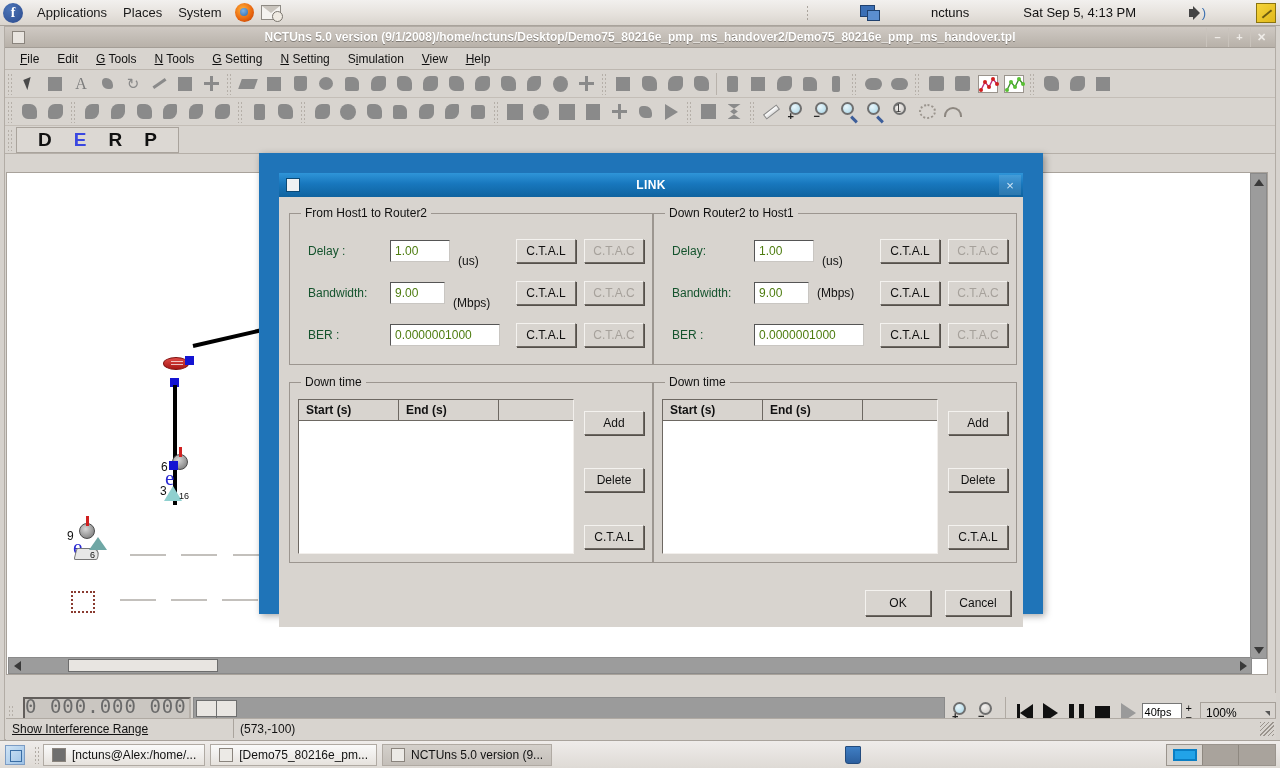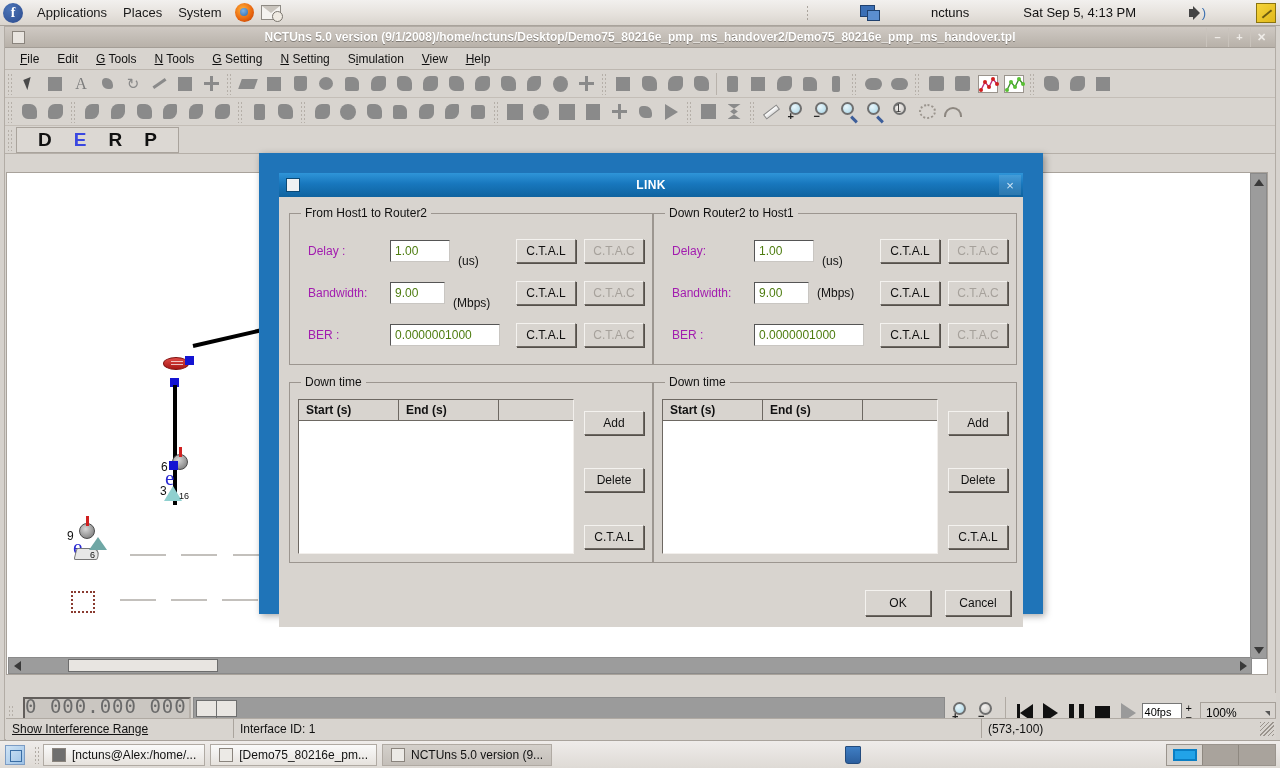--- a/index.html
+++ b/index.html
@@ -301,21 +301,21 @@
   }
   .cols{display:flex;gap:0;}
   .col{width:377px;}
 
   fieldset.gbox{
     border:1px solid #9c9690; padding:10px 8px 8px 8px; margin:0;
   }
   fieldset.gbox > legend{ font-size:12px;color:#111;padding:0 4px;margin-left:3px; }
 
   .row{ display:flex; align-items:center; height:42px; }
-  .lbl{ font-size:12px;color:#a21caf; width:92px; padding-left:10px;}
+  .lbl{ font-size:12px;color:#14532d; width:92px; padding-left:10px;}
   .tfield{
     height:22px; background:#fff; border:1px solid #555; border-right-color:#c9c6c2; border-bottom-color:#c9c6c2;
     font-size:12px; color:#4d7c0f; padding:2px 4px; display:flex;align-items:center;
   }
   .unit{ font-size:12px;color:#111; margin-left:8px; align-self:flex-end; padding-bottom:4px;}
   .unit.mid{ align-self:center; padding-bottom:0; }
   .btn{
     height:24px; min-width:60px; padding:0 8px;
     background:#d8d4cf; border:1px solid #6d6862;
     border-top-color:#f4f2ef; border-left-color:#f4f2ef;
@@ -773,21 +773,20 @@
         </div>
         <div class="zoom-sel">
           <span>100%</span>
           <span class="arw"></span>
         </div>
       </div>
     </div>
 
     <div class="statusbar">
       <div class="status-cell" style="width:228px;text-decoration:underline;">Show Interference Range</div>
-      <div class="status-cell" style="width:748px;">Interface ID: 1</div>
       <div class="status-cell" style="border-right:none;">(573,-100)</div>
       <div class="grip-res"></div>
     </div>
   </div>
 
   <div class="dialog">
     <div class="dlg-title">
       <div class="dlg-ticon"></div>
       <div class="dlg-ttext">LINK</div>
       <div class="dlg-close">×</div>

